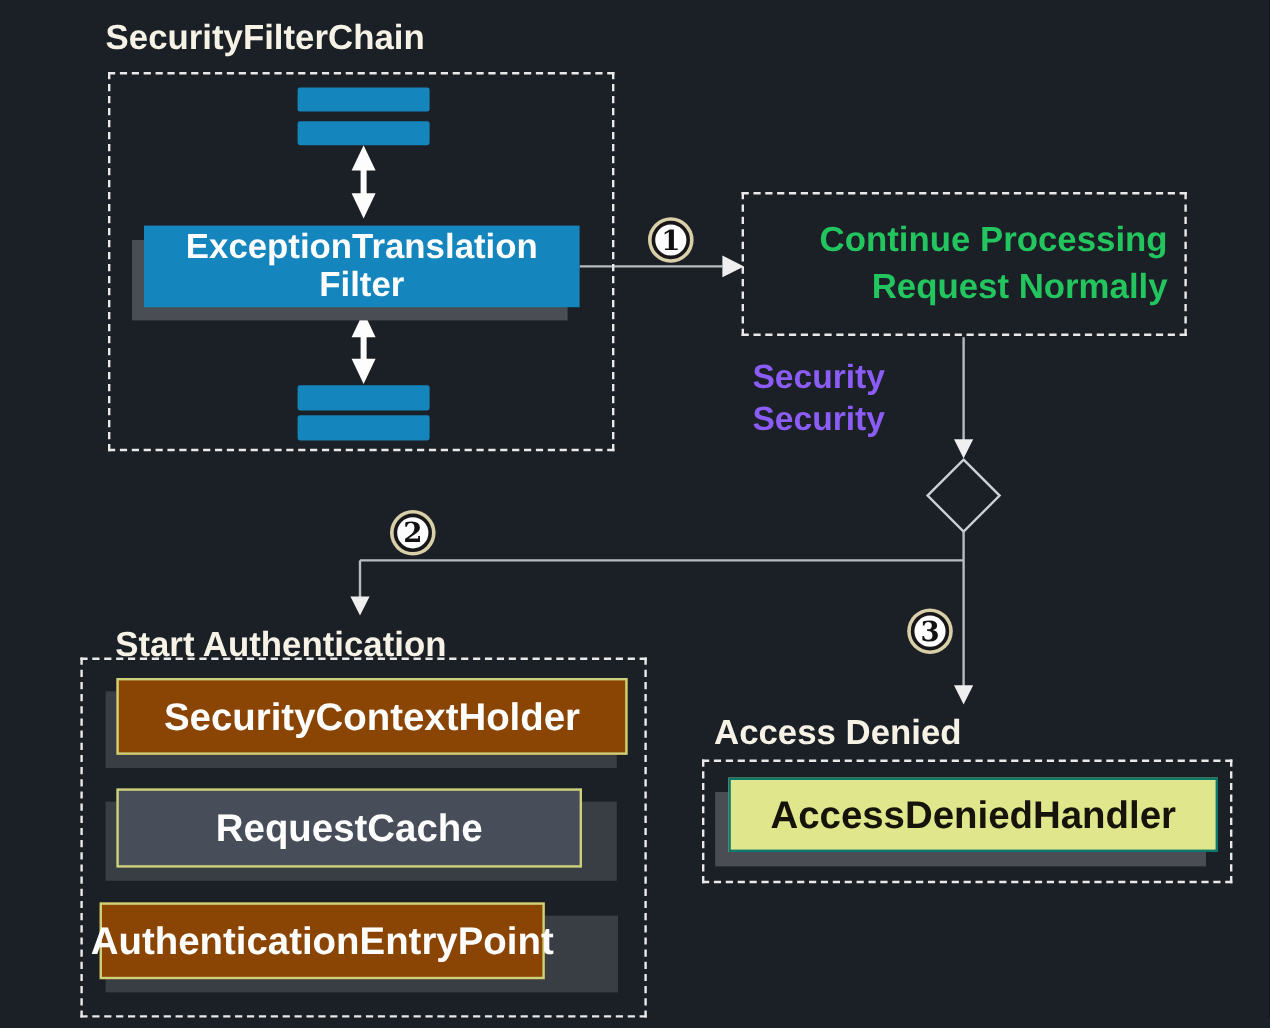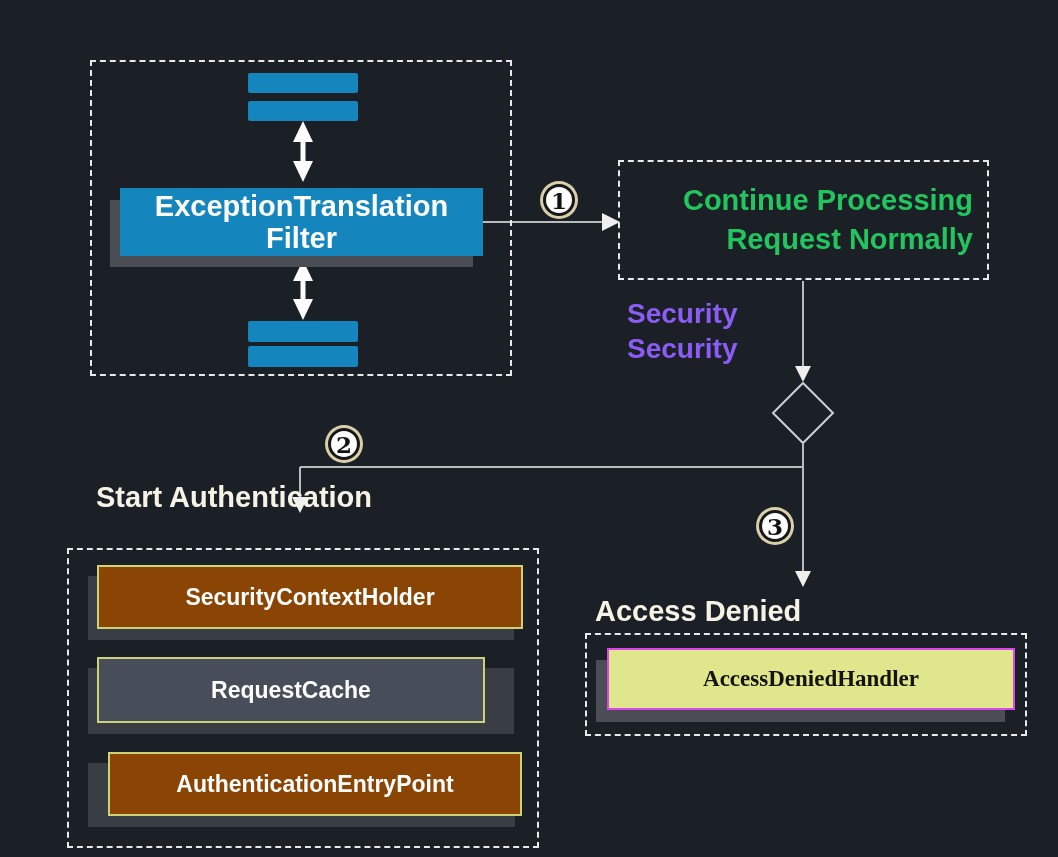--- a/index.html
+++ b/index.html
@@ -8,26 +8,26 @@
     font-family:"Liberation Sans",sans-serif;font-weight:bold;overflow:hidden;
   }
   .abs{position:absolute;box-sizing:border-box;}
   .dashed-box{border:2px dashed #e9e9e9;background:transparent;}
   .label{color:#f6f3e6;font-size:29px;white-space:nowrap;}
   .bar{background:#1486bd;border-radius:2px;}
   .shadow{background:#4a4e54;}
   .shadow-dim{background:#393d44;}
   .node{
     display:flex;align-items:center;justify-content:center;
-    color:#fdfdfd;font-size:23px;text-align:center;
+    color:#fdfdfd;font-size:32px;text-align:center;
   }
   .blue-node{background:#1486bd;flex-direction:column;line-height:32px;font-size:29px;}
   .brown-node{background:#8a4505;border:2px solid #cdd179;}
   .slate-node{background:#474d59;border:2px solid #cdd179;}
-  .yellow-node{background:#dfe68b;border:2px solid #d946ef;color:#15130a;font-family:Liberation Serif, serif;}
+  .yellow-node{background:#dfe68b;border:2px solid #0f766e;color:#15130a;}
   .continue-box{
     border:2px dashed #e9e9e9;display:flex;flex-direction:column;
     justify-content:center;align-items:flex-end;padding-right:14px;
     color:#22c55e;font-size:29px;line-height:39px;
   }
   .multi-label{color:#8b5cf6;font-size:28px;line-height:35px;white-space:nowrap;}
   .badge{
     width:32px;height:32px;border-radius:50%;background:#fdfdfd;
     border:3px solid #17171a;box-shadow:0 0 0 3px #d9cfa9;
     display:flex;align-items:center;justify-content:center;
@@ -62,20 +62,21 @@
 
     <polygon points="803,383 833,413 803,443 773,413" fill="none" stroke="#cdd0d3" stroke-width="2"></polygon>
 
     <line x1="803" y1="443" x2="803" y2="573" stroke="#b9bcbe" stroke-width="2"></line>
     <line x1="300" y1="467" x2="803" y2="467" stroke="#b9bcbe" stroke-width="2"></line>
     <line x1="300" y1="467" x2="300" y2="499" stroke="#b9bcbe" stroke-width="2"></line>
     <polygon points="300,513 292,497 308,497" fill="#efefef"></polygon>
     <polygon points="803,587 795,571 811,571" fill="#efefef"></polygon>
   </svg>
 
+  <div class="abs label" style="left:88px;top:16px;">SecurityFilterChain</div>
 
   <div class="abs dashed-box" style="left:90px;top:60px;width:422px;height:316px;"></div>
 
   <div class="abs bar" style="left:248px;top:73px;width:110px;height:20px;"></div>
   <div class="abs bar" style="left:248px;top:101px;width:110px;height:20px;"></div>
   <div class="abs bar" style="left:248px;top:321px;width:110px;height:21px;"></div>
   <div class="abs bar" style="left:248px;top:346px;width:110px;height:21px;"></div>
 
   <div class="abs shadow" style="left:110px;top:200px;width:363px;height:67px;"></div>
   <div class="abs node blue-node" style="left:120px;top:188px;width:363px;height:68px;">
@@ -90,32 +91,32 @@
   <div class="abs continue-box" style="left:618px;top:160px;width:371px;height:120px;">
     <span>Continue Processing</span>
     <span>Request Normally</span>
   </div>
 
   <div class="abs multi-label" style="left:627px;top:296px;">
     <div>Security</div>
     <div>Security</div>
   </div>
 
-  <div class="abs label" style="left:96px;top:481px;">Start Authentication</div>
+  <div class="abs label" style="left:96px;top:522px;">Start Authentication</div>
 
   <div class="abs dashed-box" style="left:67px;top:548px;width:472px;height:300px;"></div>
 
   <div class="abs shadow-dim" style="left:88px;top:576px;width:426px;height:64px;"></div>
   <div class="abs node brown-node" style="left:97px;top:565px;width:426px;height:64px;">SecurityContextHolder</div>
 
   <div class="abs shadow-dim" style="left:88px;top:668px;width:426px;height:66px;"></div>
   <div class="abs node slate-node" style="left:97px;top:657px;width:388px;height:66px;">RequestCache</div>
 
   <div class="abs shadow-dim" style="left:88px;top:763px;width:427px;height:64px;"></div>
-  <div class="abs node brown-node" style="left:108px;top:752px;width:414px;height:64px;">AuthenticationEntryPoint</div>
+  <div class="abs node brown-node" style="left:83px;top:752px;width:371px;height:64px;">AuthenticationEntryPoint</div>
 
   <div class="abs label" style="left:595px;top:595px;">Access Denied</div>
 
   <div class="abs dashed-box" style="left:585px;top:633px;width:442px;height:103px;"></div>
 
   <div class="abs shadow" style="left:596px;top:660px;width:409px;height:62px;"></div>
   <div class="abs node yellow-node" style="left:607px;top:648px;width:408px;height:62px;">AccessDeniedHandler</div>
 
 </div>
 

